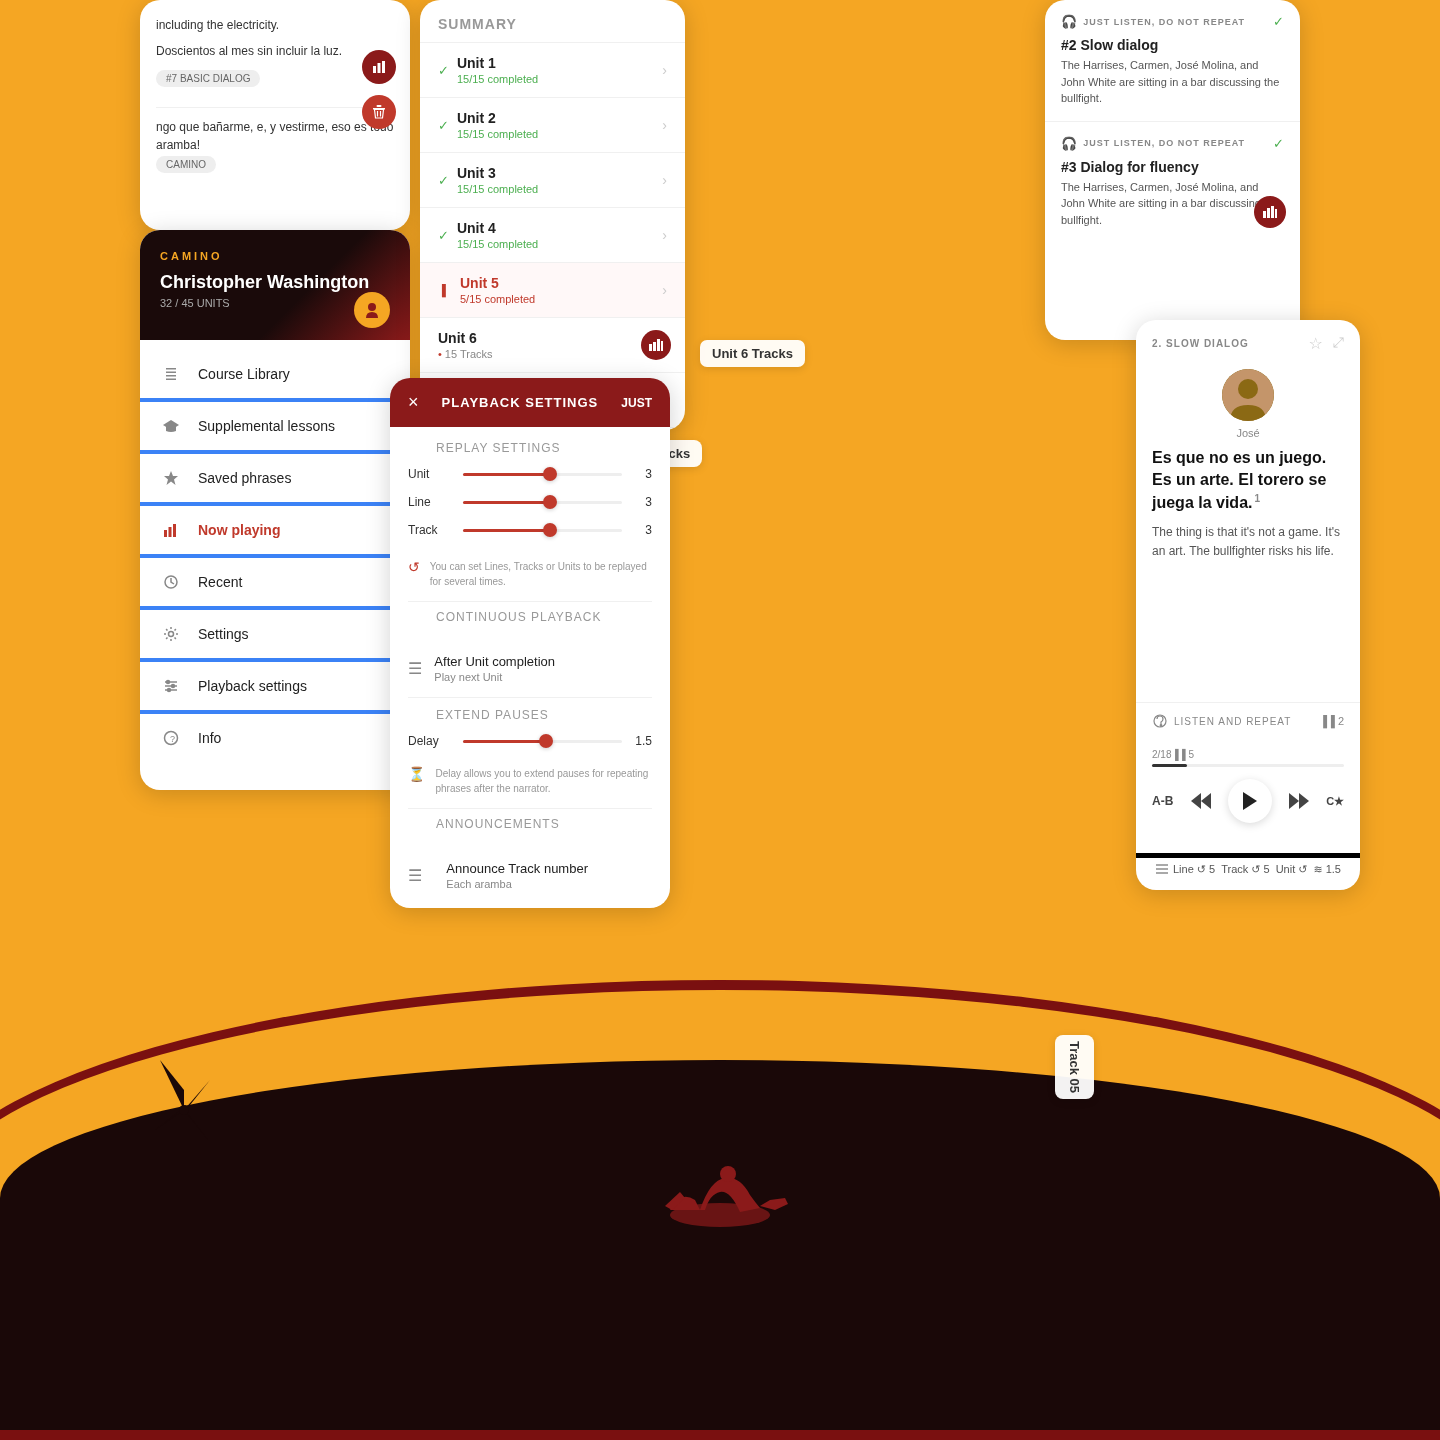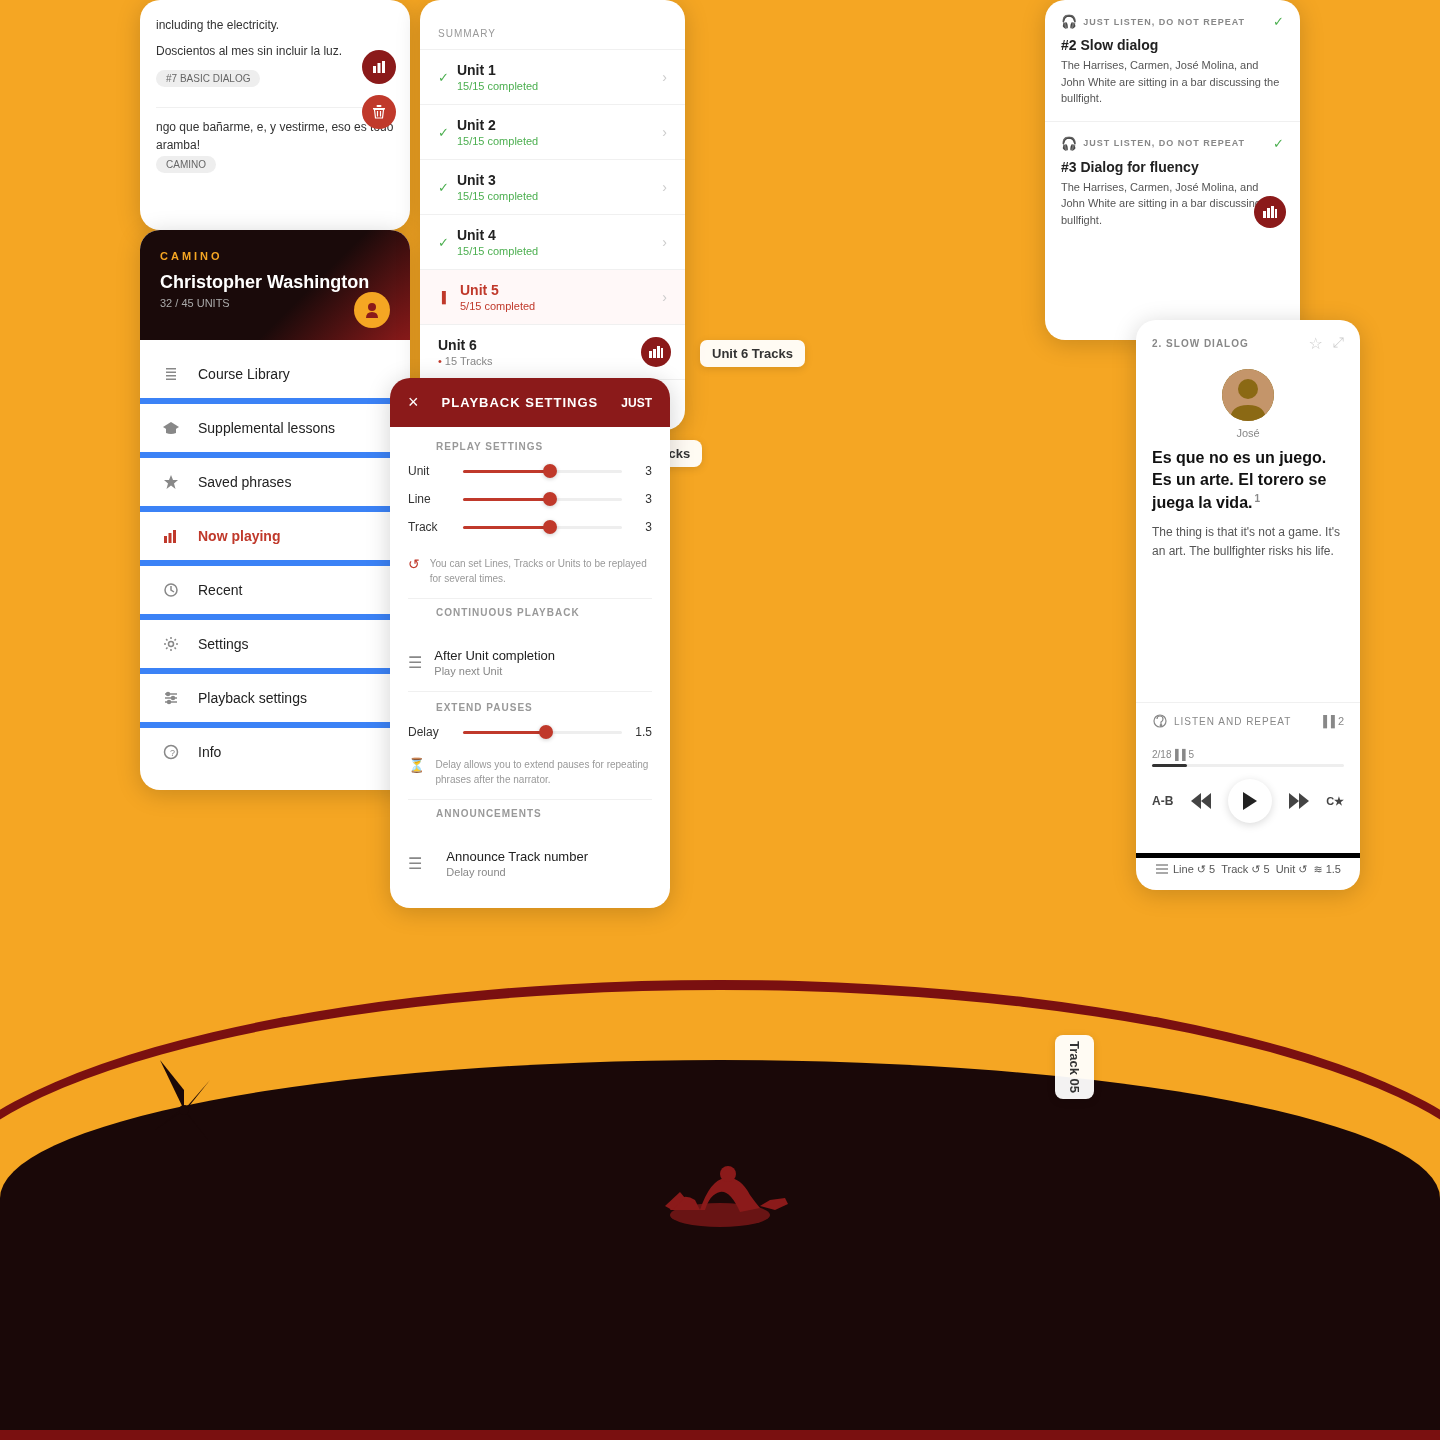--- a/index.html
+++ b/index.html
@@ -65,21 +65,21 @@
       justify-content: center;
     }
     .nav-items {
       padding: 10px 0;
     }
     .nav-item {
       display: flex;
       align-items: center;
       padding: 13px 20px;
       cursor: pointer;
-      border-bottom: 6px solid #3b82f6;
+      border-bottom: 4px solid #3b82f6;
     }
     .nav-item:last-child { border-bottom: none; }
     .nav-item-icon {
       width: 22px;
       height: 22px;
       margin-right: 16px;
       color: #888;
       flex-shrink: 0;
       display: flex;
       align-items: center;
@@ -160,23 +160,23 @@
     
     .panel-units {
       left: 420px;
       top: 0;
       width: 270px;
       height: 430px;
       border-radius: 20px;
       padding: 0;
     }
     .units-header {
-      padding: 28px 18px 10px;
-      font-size: 10px;
-      font-weight: 400;
+      padding: 16px 18px 10px;
+      font-size: 14px;
+      font-weight: 700;
       color: #999;
       letter-spacing: 1px;
       border-bottom: 1px solid #f0f0f0;
     }
     .unit-item {
       display: flex;
       align-items: center;
       padding: 12px 18px;
       border-bottom: 1px solid #f0f0f0;
       cursor: pointer;
@@ -251,22 +251,22 @@
     .playback-save {
       color: #fff;
       font-size: 12px;
       font-weight: 700;
       cursor: pointer;
     }
     .playback-section {
       padding: 14px 18px 8px;
     }
     .playback-section-label {
-      font-size: 10px;
-      font-weight: 700;
+      font-size: 12px;
+      font-weight: 400;
       color: #999;
       letter-spacing: 1px;
       margin-bottom: 12px;
       padding-left: 28px;
     }
     .slider-row {
       display: flex;
       align-items: center;
       margin-bottom: 14px;
     }
@@ -893,21 +893,21 @@
 
   <div class="playback-divider"></div>
 
   <div style="padding:8px 18px 4px;">
     <div class="playback-section-label">ANNOUNCEMENTS</div>
   </div>
   <div class="playback-announce-row">
     <span style="color:#888;font-size:16px;">☰</span>
     <div style="flex:1;margin-left:12px;">
       <div class="continuous-title">Announce Track number</div>
-      <div class="continuous-sub">Delay round</div>
+      <div class="continuous-sub">Each aramba</div>
     </div>
   </div>
 </div>
 
 <div class="panel panel-dialogs" style="position:absolute;right:140px;top:0;width:255px;height:340px;">
 
   <div class="dialog-item">
     <div class="dialog-listen-tag">
       <span class="listen-icon">🎧</span>
       <span class="listen-label">JUST LISTEN, DO NOT REPEAT</span>

